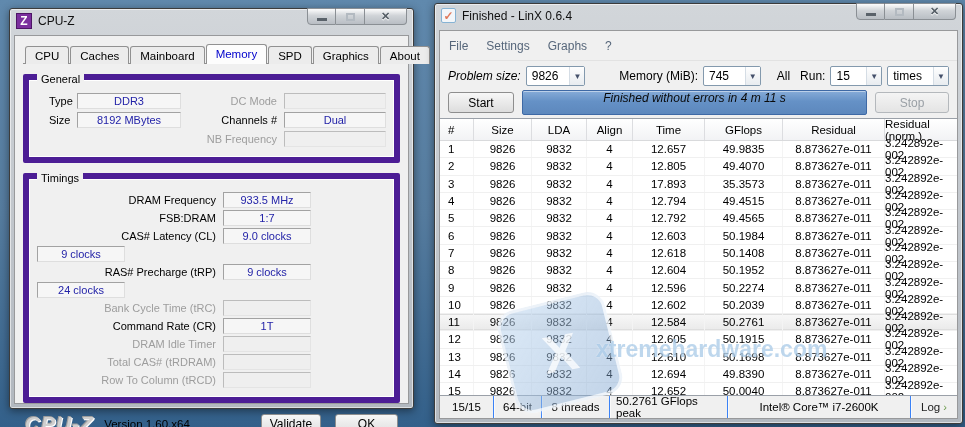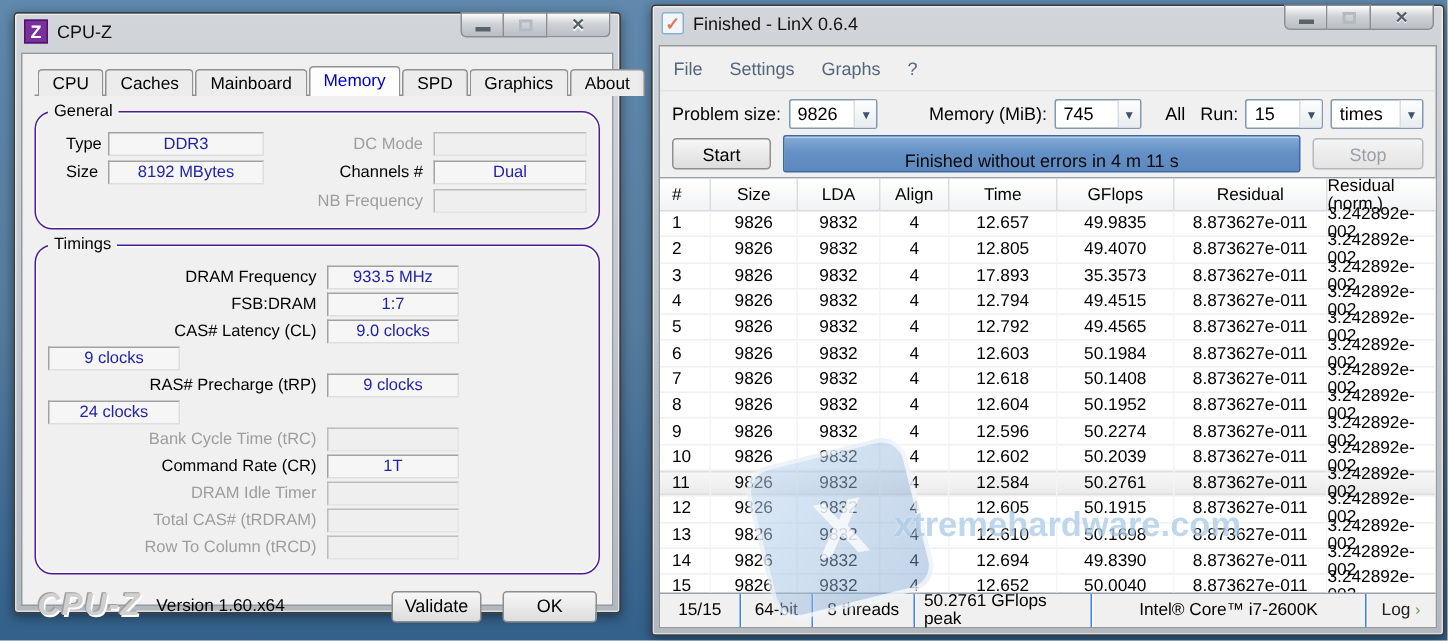--- a/index.html
+++ b/index.html
@@ -33,21 +33,21 @@
 
   
   #cpuz { left:9px; top:8px; width:405px; height:401px; }
   .cpuz-icon { width:16px; height:16px; background:#7b2f9e; border:1px solid #4d1566; color:#fff;
     font-weight:bold; font-size:12px; display:flex; align-items:center; justify-content:center; }
   .cz-client { padding:6px 8px; font-size:11px; }
   .tabs { display:flex; align-items:flex-end; border-bottom:1px solid #919191; padding-left:2px; height:22px; }
   .tab { padding:3px 9px 2px; border:1px solid #919191; border-bottom:none; background:#ececec;
     border-radius:3px 3px 0 0; margin-right:1px; position:relative; top:1px; font-size:11.5px; cursor:default; }
   .tab.active { background:#fdfdfd; color:#0000cc; padding-bottom:4px; top:1px; z-index:2; }
-  .groupbox { position:relative; border:1px solid #4c1d95; border-radius:12px; margin-top:10px;
+  .groupbox { position:relative; border:6px solid #4c1d95; border-radius:2px; margin-top:10px;
     box-shadow: inset 0 0 0 1px #ffffff; }
   .gb-legend { position:absolute; top:-7px; left:8px; background:#f0f0f0; padding:0 4px; font-size:11px; }
   .field {
     height:16px; background:#f6f6f6; border:1px solid #a2a2a2; border-right-color:#dedede;
     border-bottom-color:#dedede; display:flex; align-items:center; justify-content:center;
     font-size:11px; color:#2323a8;
   }
   .field.disabled { background:#efefef; border-color:#bcbcbc; border-right-color:#e4e4e4; border-bottom-color:#e4e4e4; }
   .lbl { font-size:11px; color:#000; white-space:nowrap; }
   .lbl.disabled { color:#9d9d9d; }
@@ -87,22 +87,23 @@
     display:flex; align-items:center; font-size:12px; }
   .combo .val { flex:1; padding:0 5px; }
   .combo .arrow { width:15px; text-align:center; color:#44506a; font-size:8px; border-left:1px solid #d5dde5;
     align-self:stretch; display:flex; align-items:center; justify-content:center; background:linear-gradient(#fefefe,#e8ecf0);}
   .gap1 { width:24px; } .gap2 { width:6px; }
   .runrow { display:flex; align-items:center; padding:2px 8px 5px; gap:8px; height:28px; }
   .btn-start { width:66px; height:21px; }
   .btn-stop { width:74px; height:21px; color:#9aa0a6; border-color:#b4b8bc; background:linear-gradient(#f4f4f4,#e4e4e4); }
   .progress { flex:1; height:25px; border:1px solid #3e69a5; border-radius:2px;
     background:linear-gradient(#86abd8,#6591c6 45%,#5d88bd);
-    display:flex; align-items:flex-end; justify-content:center; font-size:12px; color:#0a0a0a;
+    display:flex; align-items:flex-start; justify-content:center; font-size:12px; color:#0a0a0a;
     box-shadow: inset 0 1px 0 rgba(255,255,255,.45);
+    font-style: italic;
   }
   .lx-table { flex:1; background:#fff; border-top:1px solid #9aa0a8; border-bottom:1px solid #9aa0a8;
     overflow:hidden; display:flex; flex-direction:column; font-size:11.5px; }
   .lx-hrow { display:flex; height:22px; align-items:stretch;
     background:linear-gradient(#ffffff,#f2f3f5); border-bottom:1px solid #d9dadc; flex:none; }
   .hcell { display:flex; align-items:center; justify-content:center; border-right:1px solid #dcdde0; }
   .lx-row { display:flex; height:17.3px; align-items:stretch; border-bottom:1px solid #f0f0f0; flex:none; }
   .lx-row.sel { background:linear-gradient(#f8f8f8,#eaeaea); box-shadow: inset 0 1px 0 #dedede, inset 0 -1px 0 #dedede; }
   .cell { display:flex; align-items:center; justify-content:center; border-right:1px solid #f4f4f4; }
   .c0 { width:34px; justify-content:flex-start; padding-left:8px; }
@@ -259,21 +260,21 @@
   </div>
   <div class="client lx-client">
     <div class="menubar">
         <div class="menu-item">File</div>
         <div class="menu-item">Settings</div>
         <div class="menu-item">Graphs</div>
         <div class="menu-item">?</div>
       </div>
 
     <div class="toolbar">
-      <span class="lbl" style="font-size:12px;">Problem size:</span>
+      <span class="lbl" style="font-size:12px;font-style:italic;">Problem size:</span>
       <div class="combo" style="width:60px;">
         <span class="val">9826</span>
         <span class="arrow">▼</span>
       </div>
       <div class="gap1"></div>
       <span class="lbl" style="font-size:12px;">Memory (MiB):</span>
       <div class="combo" style="width:58px;">
         <span class="val">745</span>
         <span class="arrow">▼</span>
       </div>

